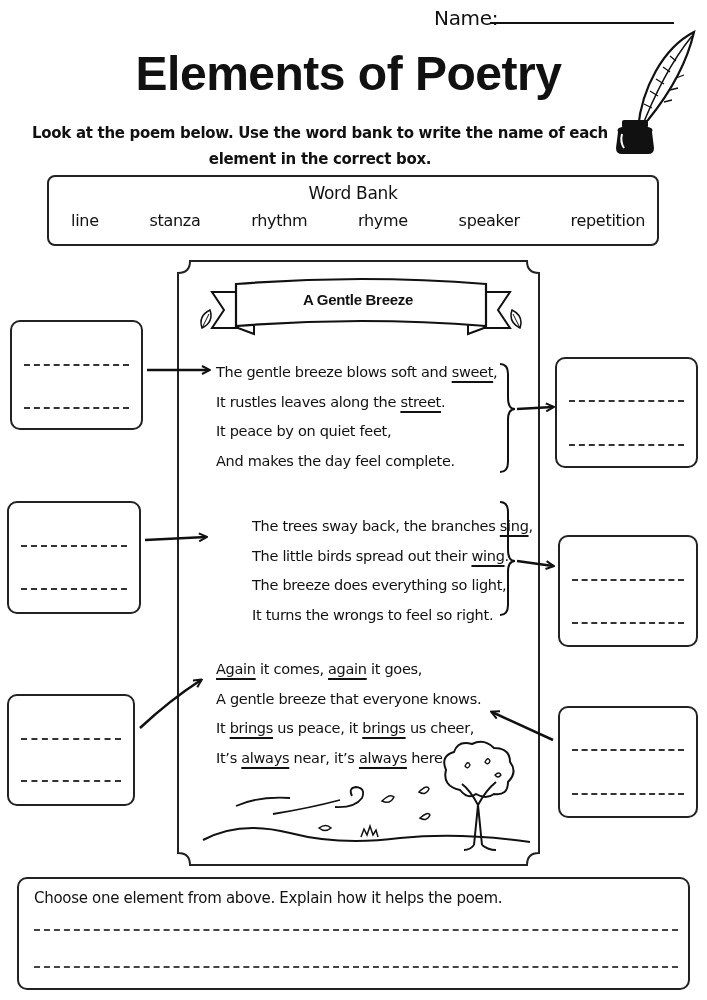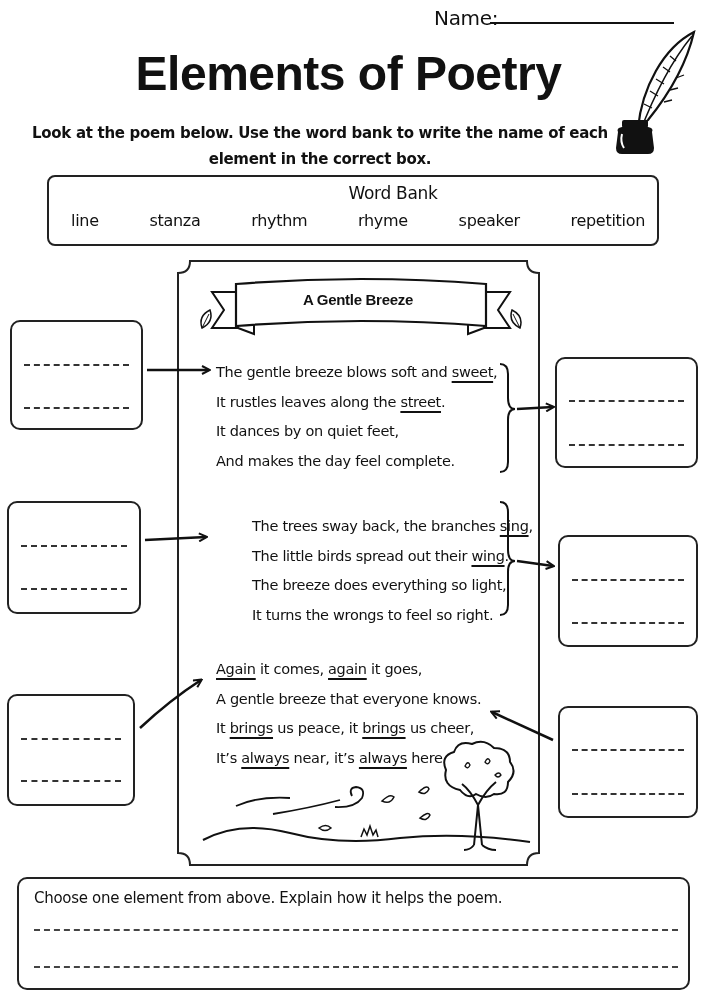--- a/index.html
+++ b/index.html
@@ -11,21 +11,21 @@
   
   .name-label { left: 434px; top: 6px; font-size: 20px; letter-spacing: -0.3px; }
   .name-line { left: 490px; top: 22px; width: 184px; height: 2px; background: #111; }
   .title { left: 0; width: 707px; top: 34px; text-align: center; font-family: "Liberation Sans", sans-serif;
            font-weight: bold; font-size: 48px; letter-spacing: -0.5px; padding-right: 10px; line-height: 80px; }
   .instructions { left: 20px; width: 600px; top: 120px; text-align: center; font-size: 15px; line-height: 26px; letter-spacing: -0.3px; font-weight: bold; }
   .quill { left: 608px; top: 28px; width: 92px; height: 128px; }
 
   
   .word-bank { left: 47px; top: 175px; width: 612px; height: 71px; border: 2px solid #222; border-radius: 8px; }
-  .wb-title { position: absolute; left: 0; width: 100%; top: 6px; text-align: center; font-size: 17px; letter-spacing: -0.3px; margin-left: 40px; }
+  .wb-title { position: absolute; left: 0; width: 100%; top: 6px; text-align: center; font-size: 17px; letter-spacing: -0.3px; }
   .wb-words { position: absolute; left: 0; width: 100%; top: 34px; display: flex; justify-content: space-between; padding: 0 12px 0 22px; font-size: 16px; letter-spacing: -0.3px; }
 
   
   .poem-frame { left: 176px; top: 259px; width: 365px; height: 608px; }
   .banner { left: 196px; top: 276px; width: 330px; height: 65px; }
   .poem-title { left: 236px; top: 291px; width: 244px; text-align: center; font-size: 15px; font-weight: bold; letter-spacing: -0.3px; font-family: Liberation Sans, sans-serif; }
 
   .stanza { left: 216px; font-size: 14.5px; line-height: 29.5px; letter-spacing: -0.3px; white-space: nowrap; }
   .stanza .line { display: block; }
   .u { text-decoration: underline; text-underline-offset: 4px; text-decoration-thickness: 1.5px; }
@@ -88,21 +88,21 @@
   <g>
     <path d="M324 52 Q 328 40 316 34 Q 312 46 324 52 Z" fill="none" stroke="#111" stroke-width="1.5"></path>
     <path d="M324 52 L317 38" stroke="#111" stroke-width="1"></path>
   </g>
 </svg>
 <div class="abs poem-title">A Gentle Breeze</div>
 
 <div class="abs stanza" style="top:358px;">
   <span class="line"><span>The gentle breeze blows soft and </span><span class="u">sweet</span><span>,</span></span>
   <span class="line"><span>It rustles leaves along the </span><span class="u">street</span><span>.</span></span>
-  <span class="line"><span>It dances by on quiet feet,</span></span>
+  <span class="line"><span>It peace by on quiet feet,</span></span>
   <span class="line"><span>And makes the day feel complete.</span></span>
 </div>
 
 <div class="abs stanza" style="top:512px;margin-left:36px;">
   <span class="line"><span>The trees sway back, the branches </span><span class="u">sing</span><span>,</span></span>
   <span class="line"><span>The little birds spread out their </span><span class="u">wing</span><span>.</span></span>
   <span class="line"><span>The breeze does everything so light,</span></span>
   <span class="line"><span>It turns the wrongs to feel so right.</span></span>
 </div>
 

